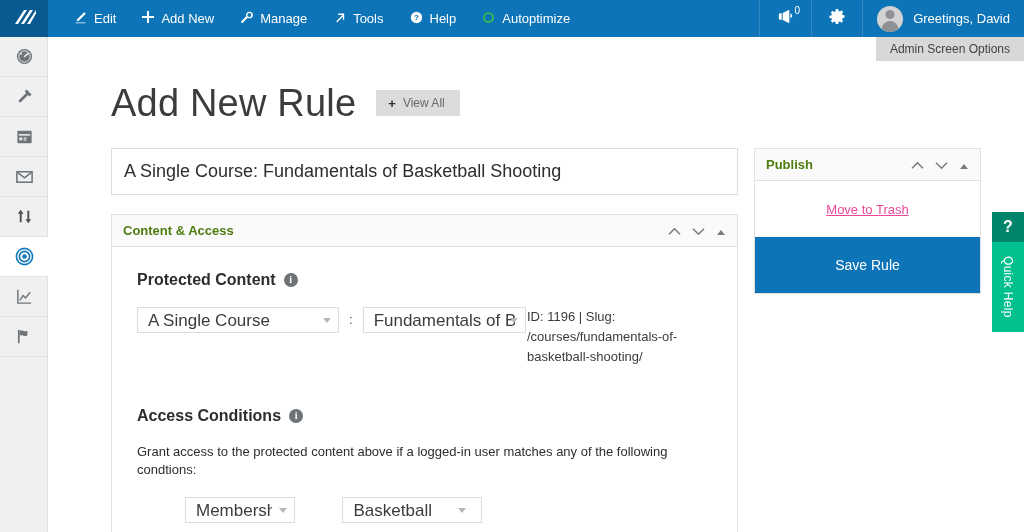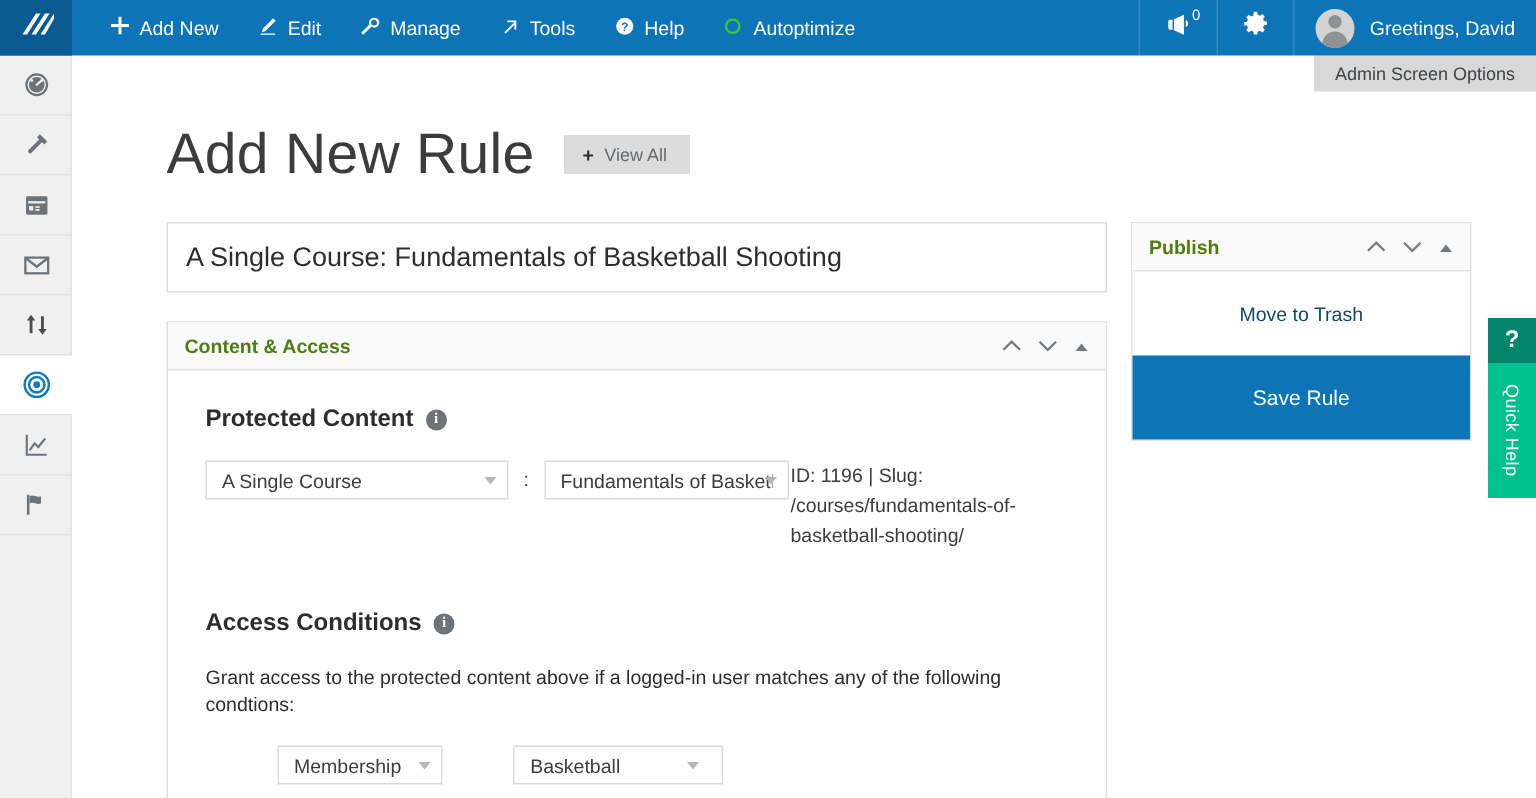--- a/index.html
+++ b/index.html
@@ -155,21 +155,21 @@
     font-size: 10px; font-weight: bold; font-family: "Liberation Serif", serif;
     display: inline-flex; align-items: center; justify-content: center;
     line-height: 1; cursor: pointer; flex: 0 0 auto;
   }
 
   .row-flex { display: flex; align-items: flex-start; flex-wrap: wrap; gap: 0; }
   .sel {
     appearance: none; -webkit-appearance: none;
     height: 26px; border: 1px solid #dcdcdc; background: #ffffff;
     font-family: "Liberation Sans", sans-serif;
-    font-size: 13px; color: #3c3c3c;
+    font-size: 17px; color: #3c3c3c;
     padding: 0 22px 0 10px; outline: none; cursor: pointer;
     border-radius: 0;
   }
   .sel-wrap { position: relative; display: inline-block; }
   .sel-wrap::after {
     content: ""; position: absolute; right: 8px; top: 11px;
     width: 0; height: 0;
     border-left: 4px solid transparent;
     border-right: 4px solid transparent;
     border-top: 5px solid #b4b8bb;
@@ -194,21 +194,21 @@
   }
   .cond-sel-b { width: 132px; margin-left: 40px; }
   .cond-sel-b .sel { padding-left: 11px; }
 
   
   .publish-box { border: 1px solid #e2e2e2; background: #ffffff; }
   .publish-body {
     height: 56px; display: flex; align-items: center; justify-content: center;
   }
   .trash-link {
-    color: #0c4a6e; font-size: 13px; cursor: pointer;
+    color: #ec4899; font-size: 13px; text-decoration: underline; cursor: pointer;
   }
   .btn-save {
     display: block; width: 100%; height: 56px;
     background: #0d74b8; color: #ffffff;
     border: none; cursor: pointer;
     font-family: "Liberation Sans", sans-serif;
     font-size: 14px;
   }
 
   
@@ -244,34 +244,34 @@
           <path d="M15 17 L24 3 L26 3 L18 17 Z"></path>
         </g>
       </svg>
     </span>
   </div>
 
   <div class="ab-menu">
 
     <div class="ab-item">
       <span>
+        <svg width="13" height="13" viewBox="0 0 16 16">
+            <path d="M12.5 1.5l2 2-8.6 8.6-2.6.6.6-2.6zM2 14h12v1H2z" fill="#fff"></path>
+          </svg>
+      </span>
+      <span class="lbl">Edit</span>
+    </div>
+
+    <div class="ab-item">
+      <span>
         <svg width="12" height="12" viewBox="0 0 12 12">
             <path d="M5 0h2v5h5v2H7v5H5V7H0V5h5z" fill="#fff"></path>
           </svg>
       </span>
       <span class="lbl">Add New</span>
-    </div>
-
-    <div class="ab-item">
-      <span>
-        <svg width="13" height="13" viewBox="0 0 16 16">
-            <path d="M12.5 1.5l2 2-8.6 8.6-2.6.6.6-2.6zM2 14h12v1H2z" fill="#fff"></path>
-          </svg>
-      </span>
-      <span class="lbl">Edit</span>
     </div>
 
     <div class="ab-item">
       <span>
         <svg width="13" height="13" viewBox="0 0 16 16">
             <path d="M11.5 1a4 4 0 00-3.7 5.5L1 13.3 2.7 15l6.8-6.8A4 4 0 1011.5 1zm0 1.6a2.4 2.4 0 110 4.8 2.4 2.4 0 010-4.8z" fill="#fff"></path>
           </svg>
       </span>
       <span class="lbl">Manage</span>
     </div>

